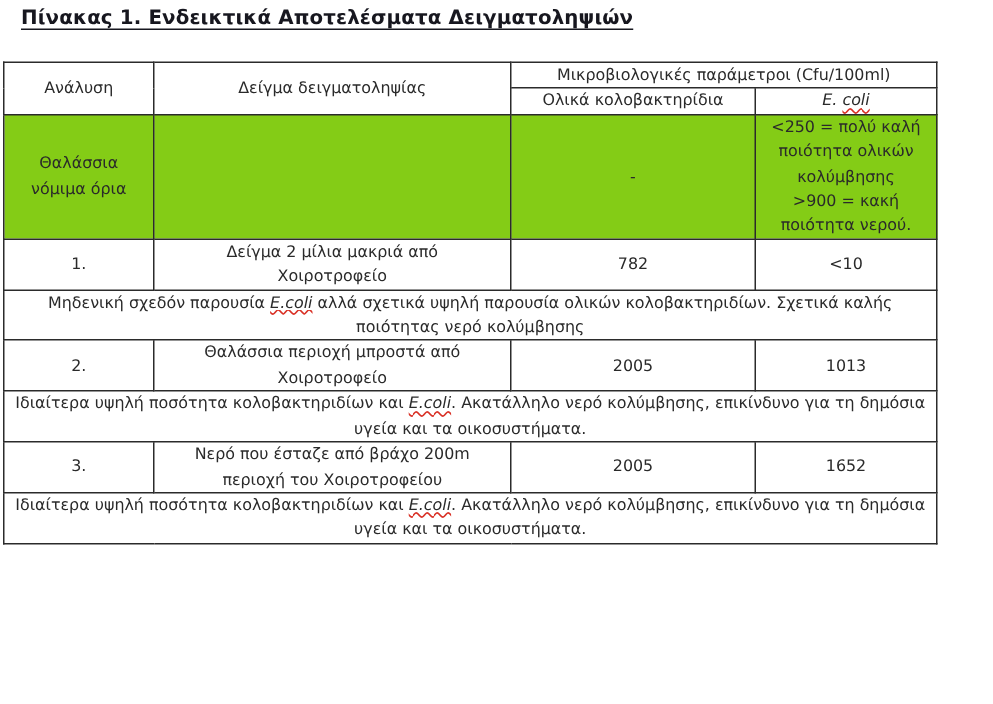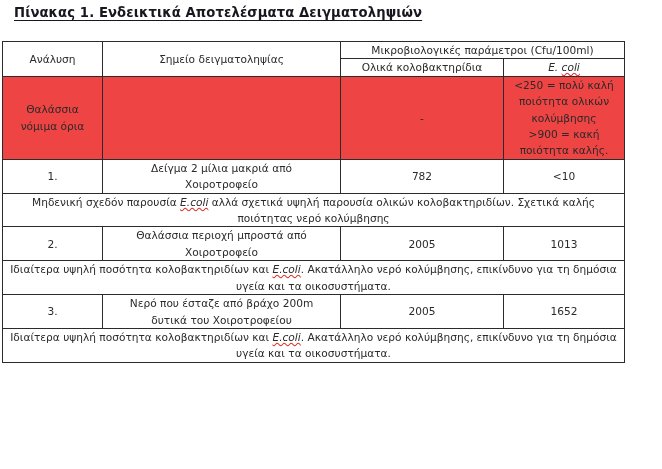--- a/index.html
+++ b/index.html
@@ -80,21 +80,21 @@
     font-size: 10.8px;
     padding: 6px 6px;
   }
   .hdr-tall {
     font-size: 11px;
     padding: 8px 6px;
   }
 
   
   tr.limits td {
-    background: #ef4444;
+    background: #84cc16;
   }
   .limits-label {
     font-size: 10.6px;
     line-height: 1.85;
     padding: 6px 8px;
   }
   .limits-ecoli {
     font-size: 10.4px;
     line-height: 1.95;
     padding: 7px 7px;
@@ -149,21 +149,21 @@
       <colgroup>
         <col class="c1">
           <col class="c2">
           <col class="c3">
           <col class="c4">
       </colgroup>
       <tbody>
 
         <tr>
           <td class="hdr-tall" rowspan="2">Ανάλυση</td>
-          <td class="hdr-tall" rowspan="2">Σημείο δειγματοληψίας</td>
+          <td class="hdr-tall" rowspan="2">Δείγμα δειγματοληψίας</td>
           <td class="hdr-group" colspan="2">Μικροβιολογικές παράμετροι (Cfu/100ml)</td>
         </tr>
 
         <tr>
           <td class="hdr-sub">Ολικά κολοβακτηρίδια</td>
           <td class="hdr-sub">
             <span class="ital">E. </span><span class="squig">coli</span>
           </td>
         </tr>
 
@@ -172,21 +172,21 @@
             <div>Θαλάσσια</div>
             <div>νόμιμα όρια</div>
           </td>
           <td class="cellpad"></td>
           <td class="dash">-</td>
           <td class="limits-ecoli">
             <div>&lt;250 = πολύ καλή</div>
             <div>ποιότητα ολικών</div>
             <div>κολύμβησης</div>
             <div>&gt;900 = κακή</div>
-            <div>ποιότητα καλής.</div>
+            <div>ποιότητα νερού.</div>
           </td>
         </tr>
 
         <tr>
           <td class="sample-idx">1.</td>
           <td class="sample-site">
             <div>Δείγμα 2 μίλια μακριά από</div>
             <div>Χοιροτροφείο</div>
           </td>
           <td class="sample-val">782</td>
@@ -212,21 +212,21 @@
         <tr>
           <td class="comment" colspan="4">
             <span>Ιδιαίτερα υψηλή ποσότητα κολοβακτηριδίων και </span><span class="squig">E.coli</span><span>. Ακατάλληλο νερό κολύμβησης, επικίνδυνο για τη δημόσια υγεία και τα οικοσυστήματα.</span>
           </td>
         </tr>
 
         <tr>
           <td class="sample-idx">3.</td>
           <td class="sample-site">
             <div>Νερό που έσταζε από βράχο 200m</div>
-            <div>δυτικά του Χοιροτροφείου</div>
+            <div>περιοχή του Χοιροτροφείου</div>
           </td>
           <td class="sample-val">2005</td>
           <td class="sample-val">1652</td>
         </tr>
 
         <tr>
           <td class="comment" colspan="4">
             <span>Ιδιαίτερα υψηλή ποσότητα κολοβακτηριδίων και </span><span class="squig">E.coli</span><span>. Ακατάλληλο νερό κολύμβησης, επικίνδυνο για τη δημόσια υγεία και τα οικοσυστήματα.</span>
           </td>
         </tr>

